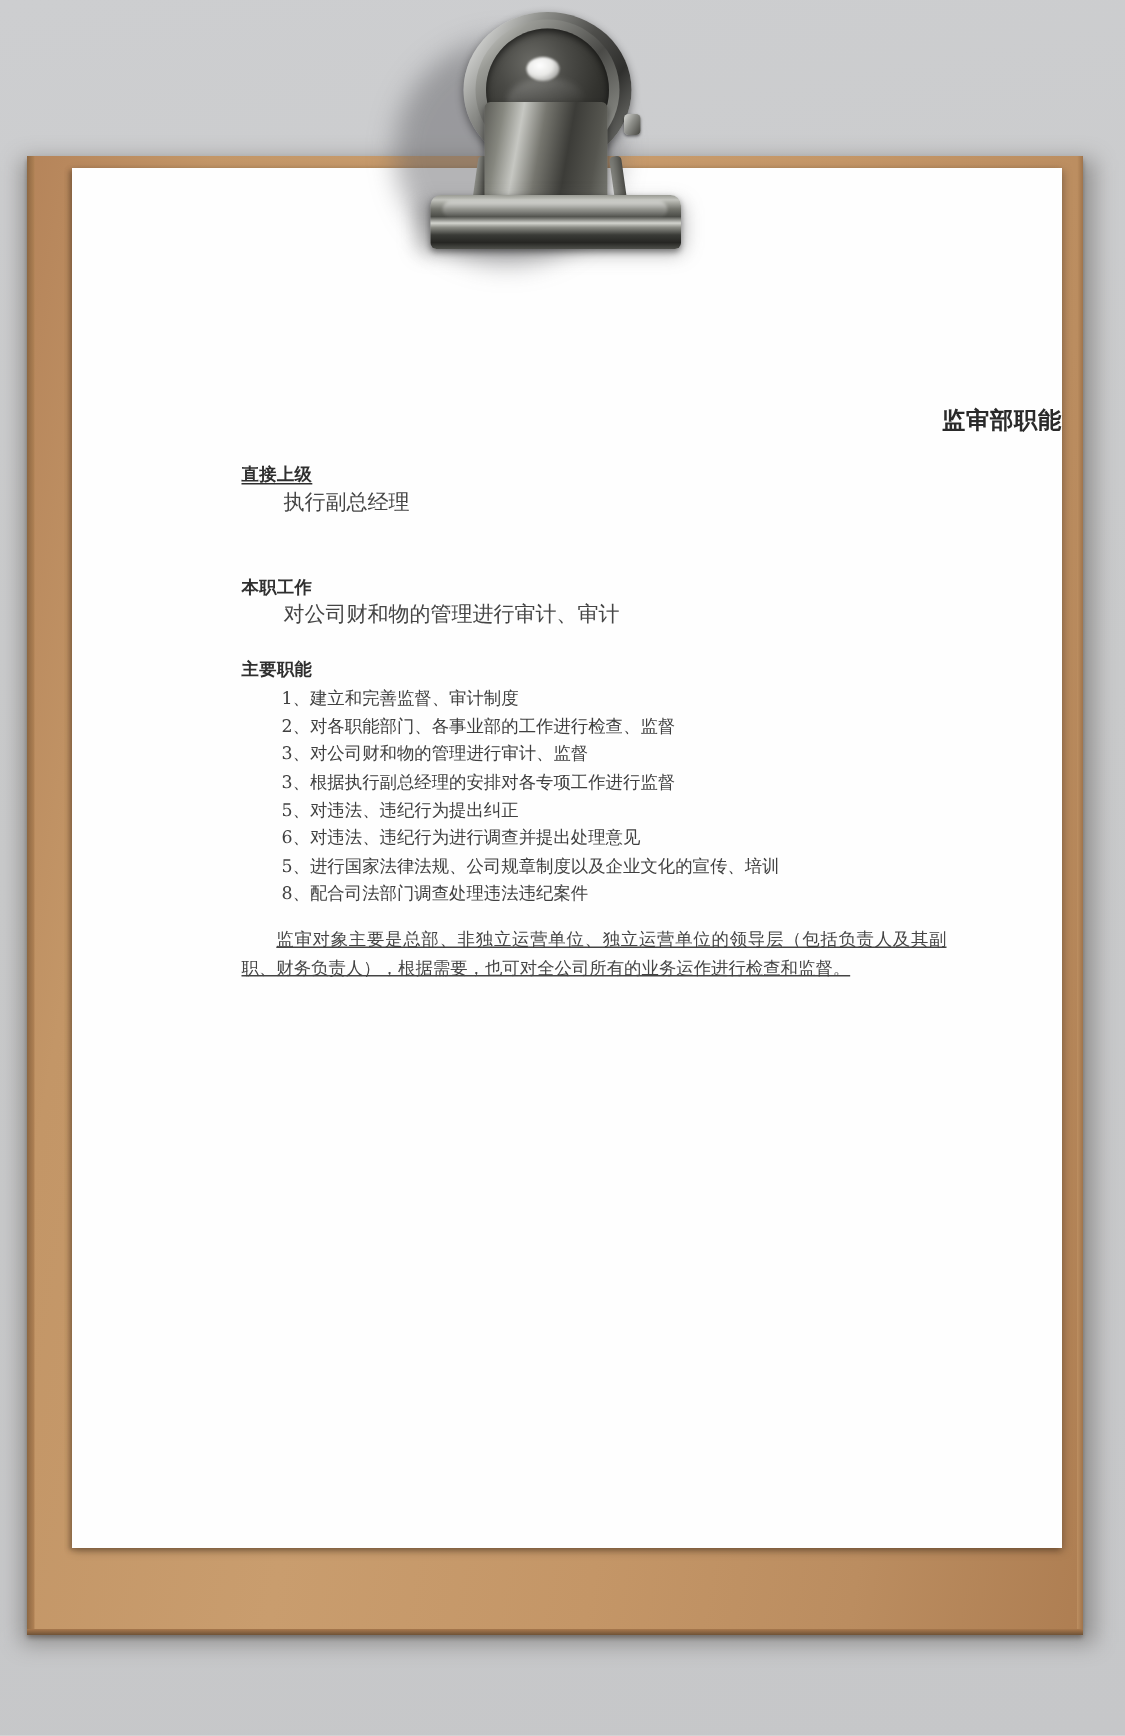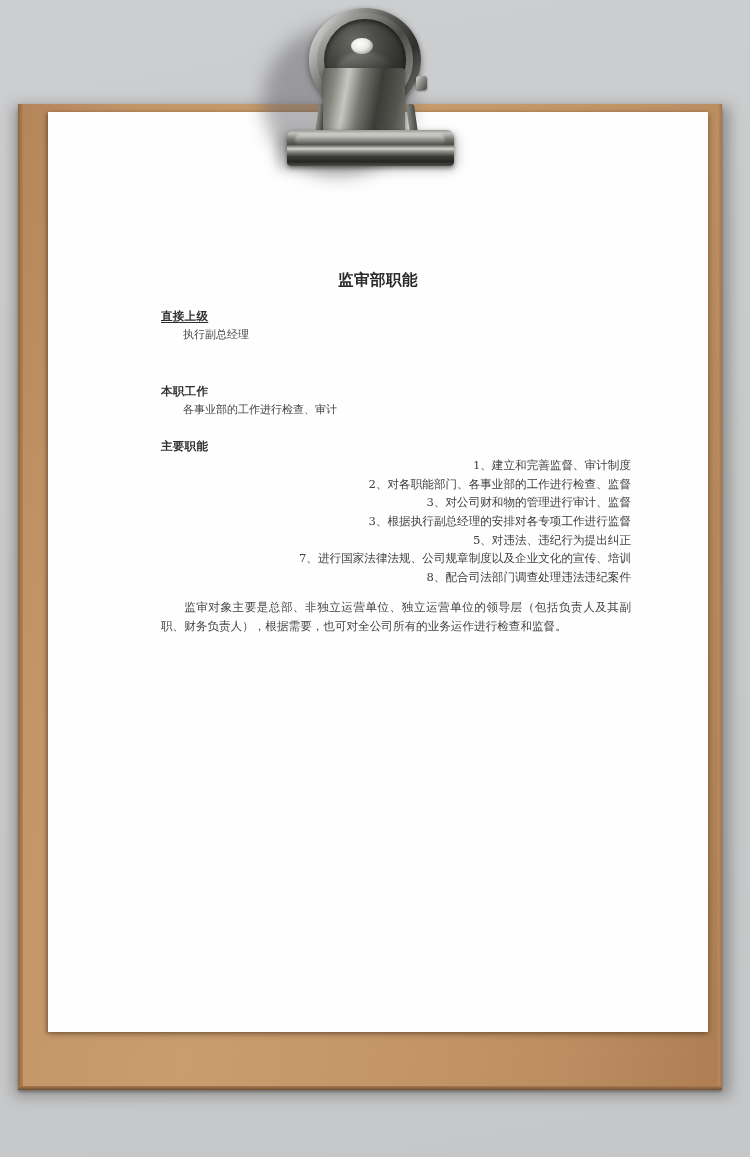--- a/index.html
+++ b/index.html
@@ -66,69 +66,69 @@
   
   #doc {
     position:absolute;
     left:0; top:0; width:100%; height:100%;
     padding:0;
     color:#3b3b3b;
   }
   .doc-title{
     position:absolute;
     top:158px; left:0; width:100%;
-    text-align:center;
+    text-align:right;
     font-family:"DejaVu Sans", sans-serif;
     font-weight:bold;
     font-size:15.5px;
     letter-spacing:0.5px;
     color:#2a2a2a;
   }
   .body-col{
     position:absolute;
     top:196px;
     left:113px;
     width:470px;
   }
   .sec { margin-bottom:2px; }
   .sec-head{
-    font-family:Liberation Mono, monospace;
+    font-family:Liberation Serif, serif;
     font-weight:bold;
     font-size:11.5px;
     color:#2f2f2f;
     letter-spacing:0.3px;
     line-height:18px;
   }
   .sec-head.underlined{ text-decoration:underline; text-underline-offset:2px; }
   .sec-body{
     font-family:"DejaVu Serif", serif;
-    font-size:11px;
+    font-size:14px;
     line-height:18.6px;
     color:#454545;
     text-indent:2em;
   }
   .spacer-lg{ height:17px; }
   .spacer-sm{ height:10px; }
   ol.fn-list{
     list-style:none;
     font-family:"DejaVu Serif", serif;
     font-size:11.6px;
     line-height:18.6px;
     color:#3f3f3f;
     padding-left:2.3em;
-    text-align:right;
   }
   ol.fn-list li{ white-space:nowrap; }
   .para{
     font-family:"DejaVu Serif", serif;
     font-size:11.6px;
     line-height:19px;
     color:#444;
     text-align:justify;
     text-indent:2em;
+    text-decoration:underline;
   }
 
   
   #clip{
     position:absolute;
     left:281px; top:8px;
     width:188px; height:162px;
   }
   #clip-drop-shadow{
     position:absolute;
@@ -286,33 +286,34 @@
           <div class="sec-body">执行副总经理</div>
         </div>
         <div class="spacer-lg"></div>
 
         <div class="sec">
         </div>
         <div class="spacer-lg"></div>
 
         <div class="sec">
           <div class="sec-head">本职工作</div>
-          <div class="sec-body">各事业部的工作进行检查、审计</div>
+          <div class="sec-body">对公司财和物的管理进行审计、审计</div>
         </div>
         <div class="spacer-lg"></div>
 
         <div class="sec">
           <div class="sec-head">主要职能</div>
           <ol class="fn-list" id="fn-list">
               <li>1、建立和完善监督、审计制度</li>
               <li>2、对各职能部门、各事业部的工作进行检查、监督</li>
               <li>3、对公司财和物的管理进行审计、监督</li>
               <li>3、根据执行副总经理的安排对各专项工作进行监督</li>
               <li>5、对违法、违纪行为提出纠正</li>
-              <li>7、进行国家法律法规、公司规章制度以及企业文化的宣传、培训</li>
+              <li>6、对违法、违纪行为进行调查并提出处理意见</li>
+              <li>5、进行国家法律法规、公司规章制度以及企业文化的宣传、培训</li>
               <li>8、配合司法部门调查处理违法违纪案件</li>
             </ol>
         </div>
         <div class="spacer-sm"></div>
 
         <div class="sec">
           <div class="para">监审对象主要是总部、非独立运营单位、独立运营单位的领导层（包括负责人及其副职、财务负责人），根据需要，也可对全公司所有的业务运作进行检查和监督。</div>
         </div>
 
       </div>

